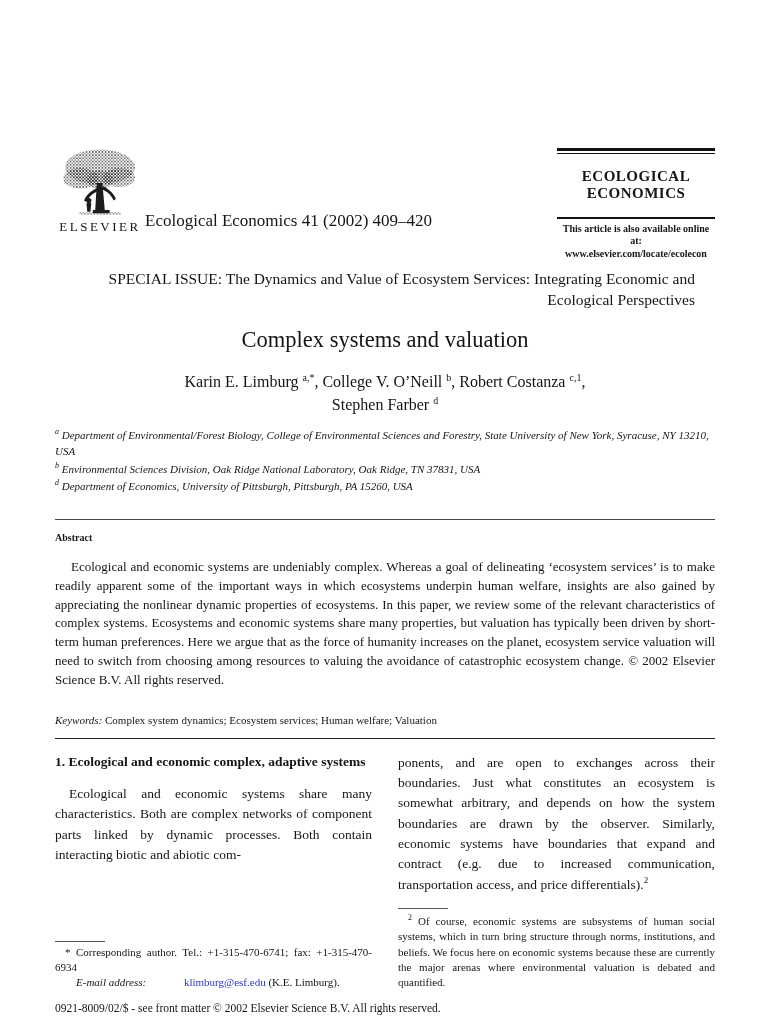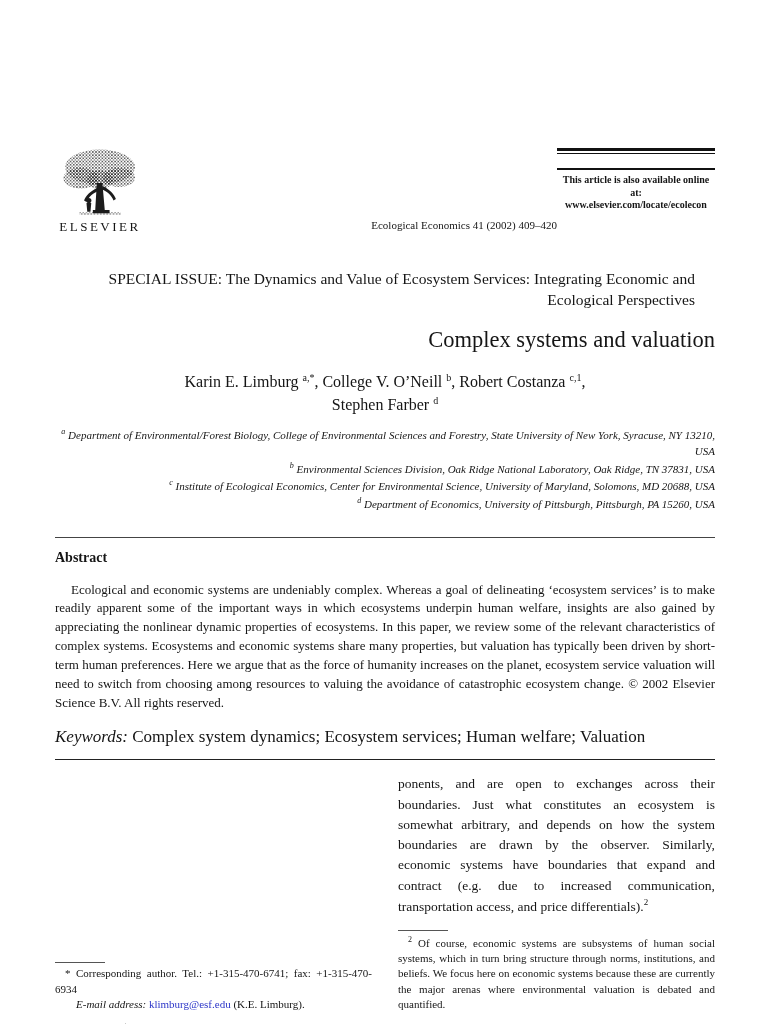--- a/index.html
+++ b/index.html
@@ -17,49 +17,49 @@
 
   
   .header { display: flex; align-items: stretch; height: 95px; }
   .logo-block { width: 90px; text-align: center; }
   .logo-block svg { display: block; margin: 0 auto; }
   .publisher-name {
     font-size: 13px; letter-spacing: 2.5px; font-weight: 400;
     margin-top: 1px;
   }
   .citation-block {
-    flex: 1; display: flex; align-items: flex-end; justify-content: flex-end;
-    padding-bottom: 12px; font-size: 11px;
+    flex: 1; display: flex; align-items: flex-end; justify-content: flex-start;
+    padding-bottom: 12px; font-size: 17px;
   }
   .masthead { width: 158px; font-size: 10px; text-align: center; }
   .mast-rule-top { border-top: 3px solid #111; border-bottom: 1px solid #111; height: 2px; margin-bottom: 6px; }
   .mast-title { font-weight: bold; font-size: 15px; line-height: 1.15; letter-spacing: 0.5px; margin-top: 14px; }
   .mast-rule-bottom { border-top: 2px solid #111; margin-top: 14px; margin-bottom: 4px; }
   .online-note { font-weight: bold; font-size: 10px; line-height: 1.25; }
 
   
   .special-issue {
     margin: 26px auto 0 auto; width: 620px; text-align: right;
     font-size: 15.5px; line-height: 1.35;
   }
   .article-title { margin-top: 16px; text-align: center; font-size: 22.5px; font-weight: 400; }
   .authors { margin-top: 17px; text-align: center; font-size: 16px; line-height: 1.45; }
   .authors sup { font-size: 10px; }
-  .affiliations { margin-top: 10px; text-align: right; font-style: italic; font-size: 11px; line-height: 1.45; }
+  .affiliations { margin-top: 10px; text-align: left; font-style: italic; font-size: 11px; line-height: 1.45; }
   .affiliations sup { font-size: 8px; }
 
   
   .rule-full { border: none; border-top: 1.5px solid #444; margin: 0; }
   .rule-abs { margin-top: 24px; }
-  .abstract-heading { font-weight: bold; font-size: 14px; margin-top: 12px; }
+  .abstract-heading { font-weight: bold; font-size: 10px; margin-top: 12px; }
   .abstract-text {
     margin-top: 15px; font-size: 13px; line-height: 1.45; text-align: justify;
     text-indent: 16px;
   }
-  .keywords { margin-top: 15px; font-size: 17px; }
+  .keywords { margin-top: 24px; font-size: 11px; }
   .keywords .kw-label { font-style: italic; }
   .rule-kw { margin-top: 12px; border-top: 1px solid #222; }
 
   
   .columns { display: flex; gap: 26px; margin-top: 14px; height: 238px; }
   .col { flex: 1; display: flex; flex-direction: column; }
   .section-heading { font-weight: bold; font-size: 13.5px; line-height: 1.35; }
   .body-para {
     margin-top: 13px; font-size: 13.5px; line-height: 1.5; text-align: justify;
     text-indent: 14px;
@@ -108,64 +108,69 @@
         </span>
         <div class="publisher-name">ELSEVIER</div>
       </div>
 
       <div class="citation-block">
         <span>Ecological Economics 41 (2002) 409–420</span>
       </div>
 
       <div class="masthead">
         <div class="mast-rule-top"></div>
+        <div class="mast-title">
+          <div>ECOLOGICAL</div>
+          <div>ECONOMICS</div>
+        </div>
         <div class="mast-rule-bottom"></div>
         <div class="online-note">
           <div>This article is also available online at:</div>
           <div>www.elsevier.com/locate/ecolecon</div>
         </div>
       </div>
     </div>
 
     <div class="special-issue">SPECIAL ISSUE: The Dynamics and Value of Ecosystem Services: Integrating Economic and Ecological Perspectives</div>
 
-    <h1 class="article-title" style="margin:16px 0 0 0;text-align:right;">Complex systems and valuation</h1>
+    <h1 class="article-title" style="margin:16px 0 0 0;">Complex systems and valuation</h1>
 
     <div class="authors">
       <span><span>Karin E. Limburg</span>&nbsp;<sup>a,*</sup><span>, </span></span><span><span>College V. O’Neill</span>&nbsp;<sup>b</sup><span>, </span></span><span><span>Robert Costanza</span>&nbsp;<sup>c,1</sup><span>,</span></span><br>
       <span><span>Stephen Farber</span>&nbsp;<sup>d</sup></span>
     </div>
 
     <div class="affiliations">
       <div><sup>a</sup><span> Department of Environmental/Forest Biology, College of Environmental Sciences and Forestry, State University of New York, Syracuse, NY 13210, USA</span></div>
       <div><sup>b</sup><span> Environmental Sciences Division, Oak Ridge National Laboratory, Oak Ridge, TN 37831, USA</span></div>
-      <div><sup>c</sup><span> Institute of Ecological Economics, Center for Environmental Science, University of Maryland, Solomons, MD 20688, USA</span></div>
       <div><sup>d</sup><span> Department of Economics, University of Pittsburgh, Pittsburgh, PA 15260, USA</span></div>
     </div>
 
     <hr class="rule-full rule-abs">
     <div class="abstract-heading">Abstract</div>
     <div class="abstract-text">Ecological and economic systems are undeniably complex. Whereas a goal of delineating ‘ecosystem services’ is to make readily apparent some of the important ways in which ecosystems underpin human welfare, insights are also gained by appreciating the nonlinear dynamic properties of ecosystems. In this paper, we review some of the relevant characteristics of complex systems. Ecosystems and economic systems share many properties, but valuation has typically been driven by short-term human preferences. Here we argue that as the force of humanity increases on the planet, ecosystem service valuation will need to switch from choosing among resources to valuing the avoidance of catastrophic ecosystem change. © 2002 Elsevier Science B.V. All rights reserved.</div>
 
     <div class="keywords">
       <span class="kw-label">Keywords:</span><span> Complex system dynamics; Ecosystem services; Human welfare; Valuation</span>
     </div>
     <hr class="rule-full rule-kw">
 
     <div class="columns">
 
       <div class="col">
+        <div class="section-heading">1. Ecological and economic complex, adaptive systems</div>
+        <div class="body-para">Ecological and economic systems share many characteristics. Both are complex networks of component parts linked by dynamic processes. Both contain interacting biotic and abiotic com-</div>
 
         <div class="footnote-block">
           <hr class="footnote-rule">
           <div class="footnote">
             <span class="fn-indent"></span><span>*</span><span> Corresponding author. Tel.: +1-315-470-6741; fax: +1-315-470-6934</span>
           </div>
           <div class="footnote">
-            <span class="fn-indent"></span><span class="em-it">E-mail address:</span><a href="#" class="email-link" id="email-link" style="color: rgb(43, 53, 200);"> klimburg@esf.edu</a><span> (K.E. Limburg).</span>
+            <span class="fn-indent"></span><span class="em-it">E-mail address:</span><a href="#" class="email-link" id="email-link" style="color: rgb(43, 53, 200); margin-left: 35px;"> klimburg@esf.edu</a><span> (K.E. Limburg).</span>
           </div>
         </div>
       </div>
 
       <div class="col">
         <div class="body-para no-indent">
           <span>ponents, and are open to exchanges across their boundaries. Just what constitutes an ecosystem is somewhat arbitrary, and depends on how the system boundaries are drawn by the observer. Similarly, economic systems have boundaries that expand and contract (e.g. due to increased communication, transportation access, and price differentials).</span><sup>2</sup>
         </div>
 
         <div class="footnote-block">

